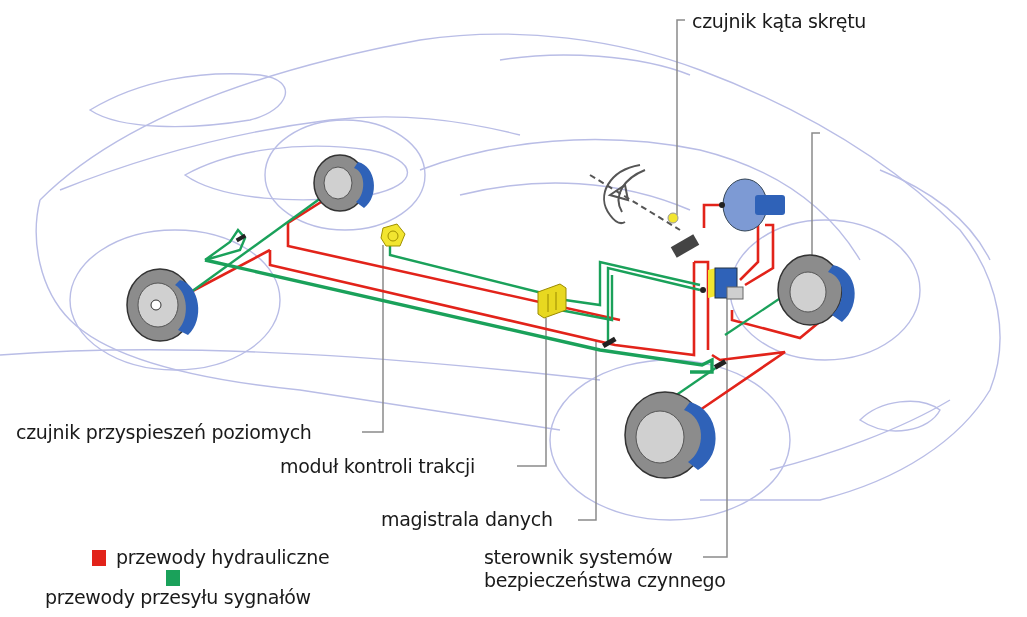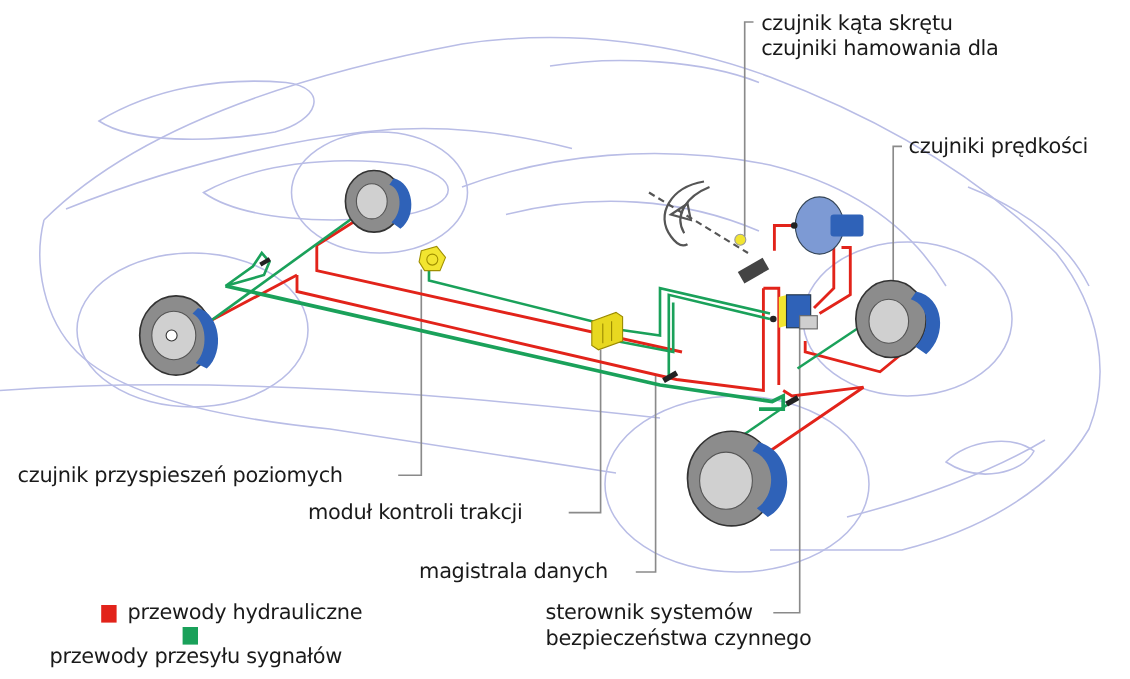--- a/index.html
+++ b/index.html
@@ -122,32 +122,30 @@
   </g>
   <g>
     <ellipse cx="665" cy="435" rx="40" ry="43" fill="#8c8c8c" stroke="#333" stroke-width="1.5"></ellipse>
     <ellipse cx="660" cy="437" rx="24" ry="26" fill="#d0d0d0" stroke="#555"></ellipse>
     <path d="M690 402 C 720 410, 725 455, 698 470 L 688 462 C 706 450, 706 418, 684 410 Z" fill="#2f62b8"></path>
   </g>
 </svg>
 
 <div class="lbl" style="left:692px; top:10px;">
   <div>czujnik kąta skrętu</div>
-  <div>czujniki hamowania dla</div>
 </div>
 
 <div class="lbl" style="left:826px; top:122px;">
-  <div>czujniki prędkości</div>
 </div>
 
 <div class="lbl" style="left:16px; top:421px;">czujnik przyspieszeń poziomych</div>
 <div class="lbl" style="left:280px; top:455px;">moduł kontroli trakcji</div>
 <div class="lbl" style="left:381px; top:508px;">magistrala danych</div>
 
-<div class="lbl" style="left:496px; top:546px;">
+<div class="lbl" style="left:484px; top:546px;">
   <div>sterownik systemów</div>
   <div>bezpieczeństwa czynnego</div>
 </div>
 
 <div>
   <div class="legend-row" style="left:44px; top:546px;padding-left:48px;">
     <span class="swatch" style="background:#e2231a;"></span>
     <span>przewody hydrauliczne</span>
   </div>
   <div class="legend-row" style="left:45px; top:570px;flex-direction:column;">

